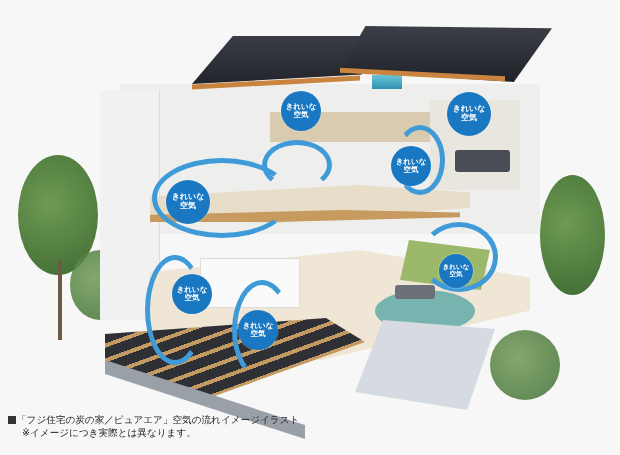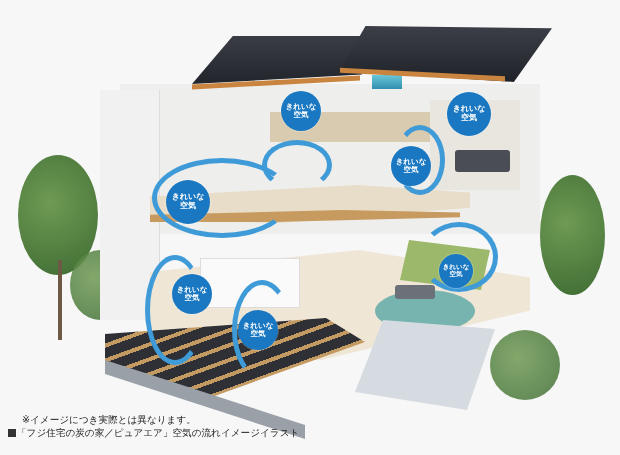--- a/index.html
+++ b/index.html
@@ -142,18 +142,18 @@
   <div class="bubble b-md" style="left:238px;top:310px;">
     <span>きれいな</span>
     <span>空気</span>
   </div>
   <div class="bubble b-sm" style="left:439px;top:254px;">
     <span>きれいな</span>
     <span>空気</span>
   </div>
 
   <div class="abs caption">
-    <div class="line indent">※イメージにつき実際とは異なります。</div>
     <div class="line">
       <span class="sq"></span><span>「フジ住宅の炭の家／ピュアエア」空気の流れイメージイラスト</span>
     </div>
+    <div class="line indent">※イメージにつき実際とは異なります。</div>
   </div>
 </div>
 
 </body></html>

